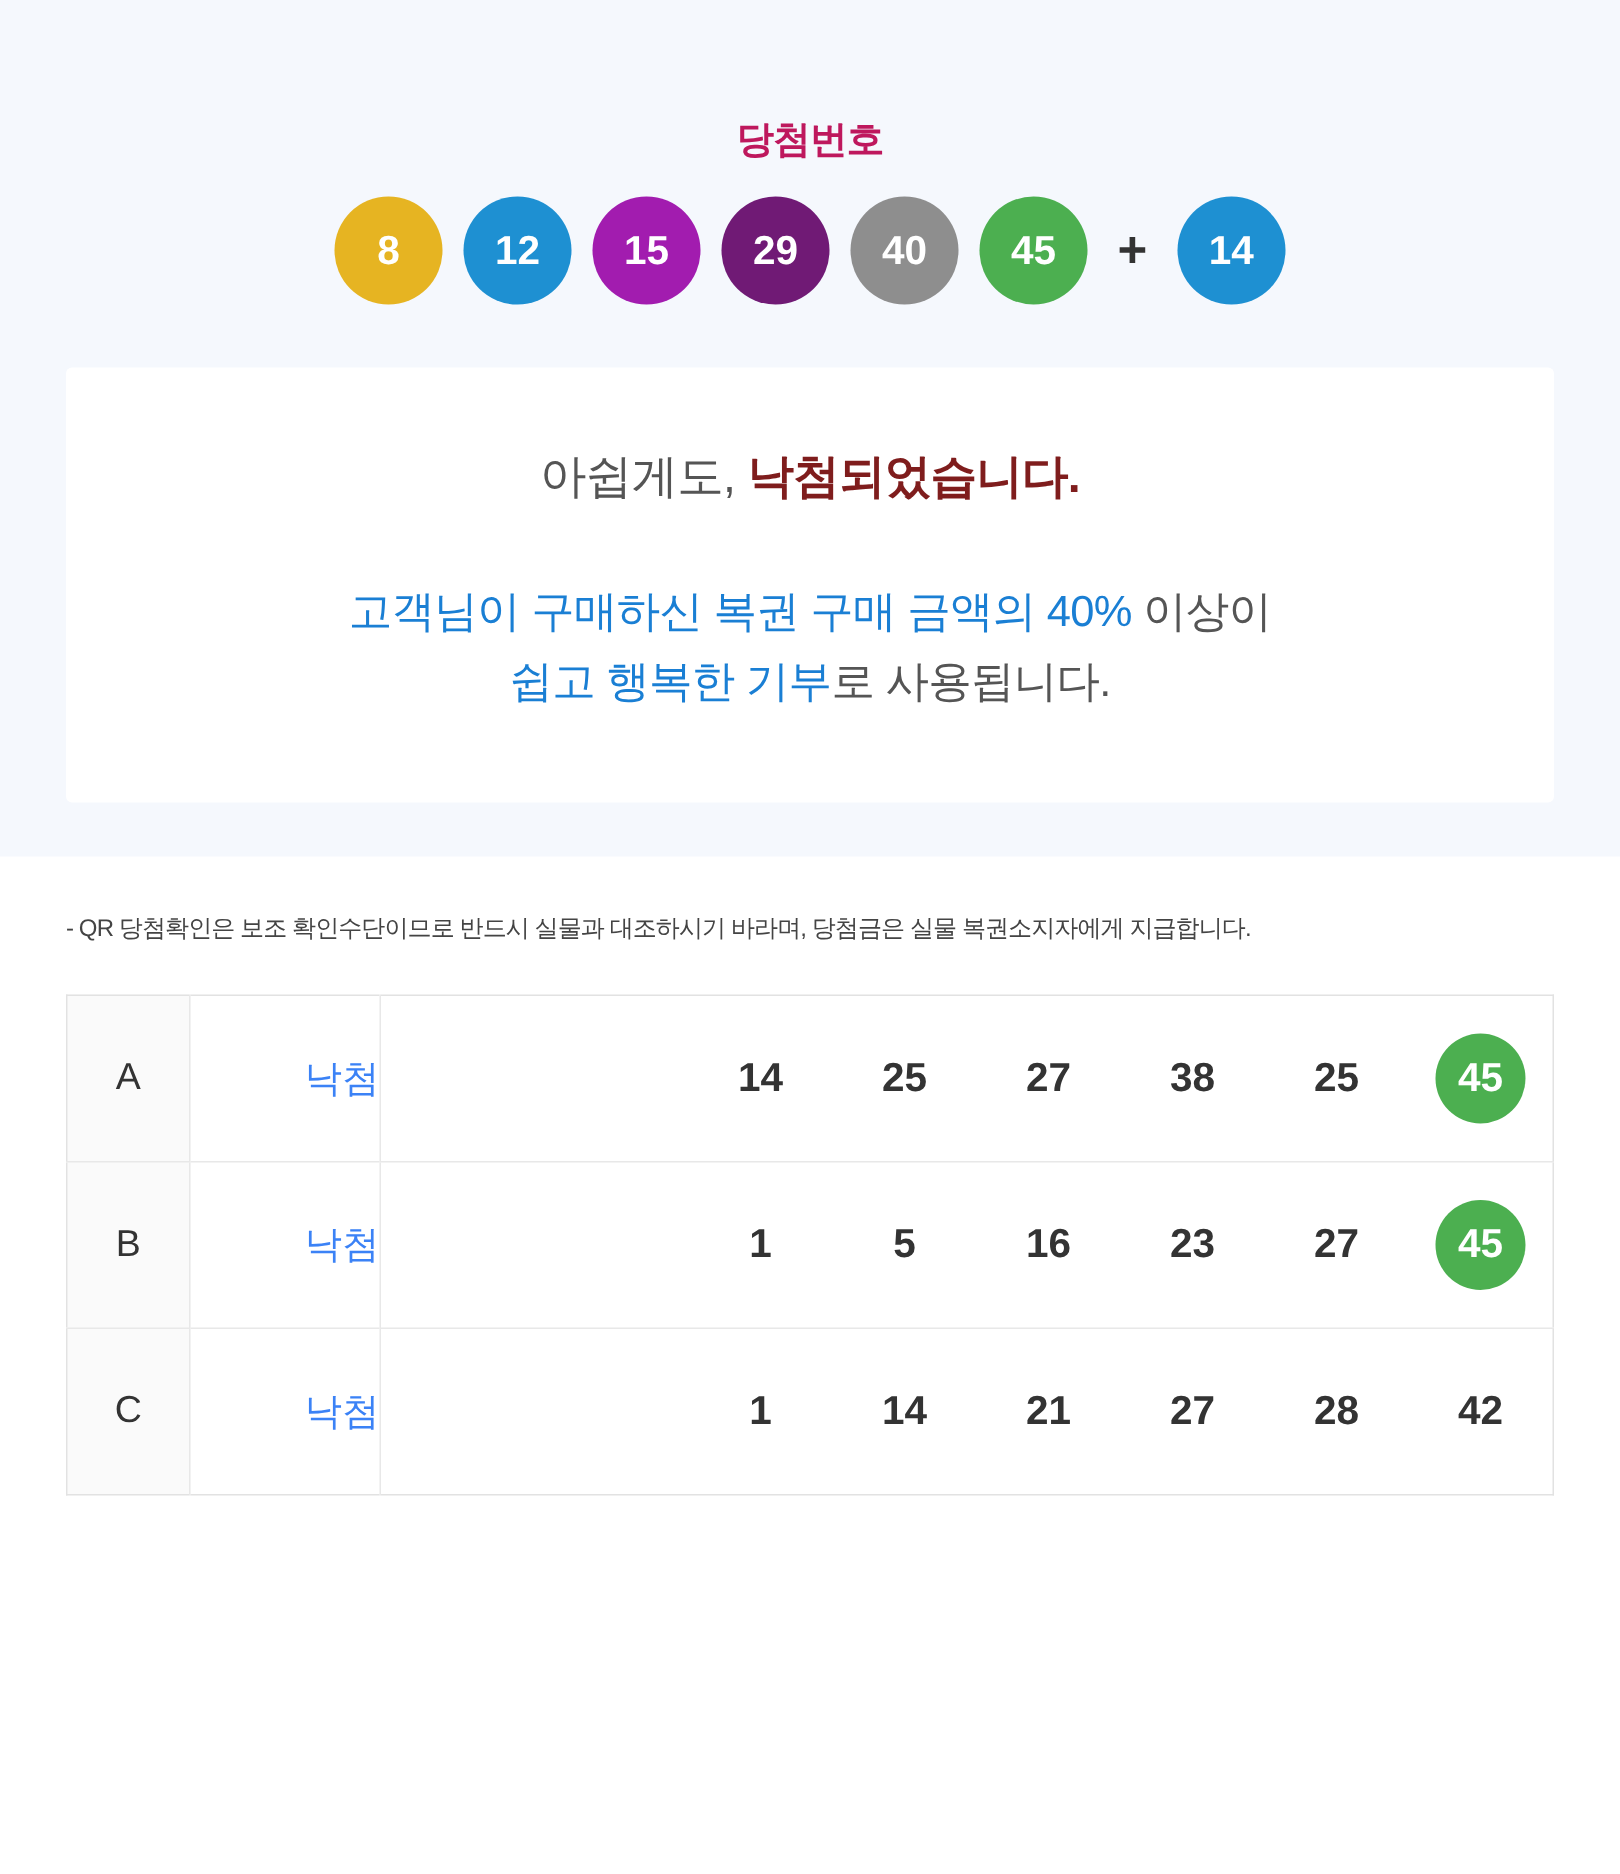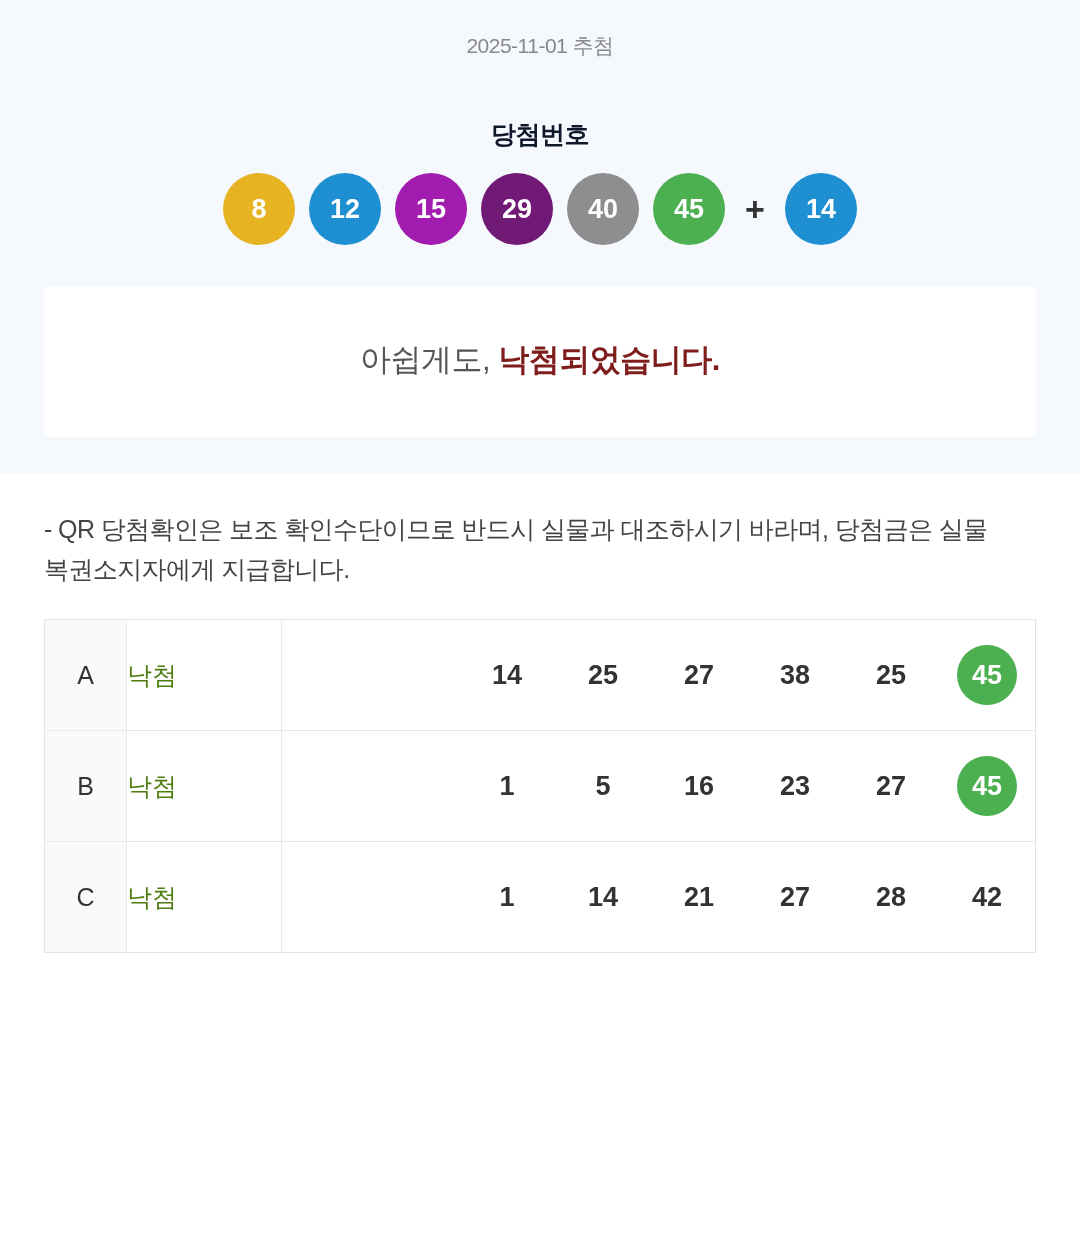--- a/index.html
+++ b/index.html
@@ -32,21 +32,21 @@
     text-align: center;
     font-size: 21px;
     color: #888888;
     margin-top: 14px;
     letter-spacing: -0.5px;
   }
   .win-label {
     text-align: center;
     font-size: 25px;
     font-weight: bold;
-    color: #0f172a;
+    color: #be185d;
     margin-top: 58px;
     letter-spacing: -0.5px;
   }
   .balls-row {
     display: flex;
     justify-content: center;
     align-items: center;
     margin-top: 22px;
     gap: 14px;
   }
@@ -87,21 +87,21 @@
     font-size: 29px;
     color: #555555;
     line-height: 1.62;
     letter-spacing: -0.5px;
   }
   .result-sub .hl { color: #1a7fd4; }
 
   
   .notice {
     padding: 36px 64px 0 44px;
-    font-size: 25px;
+    font-size: 16px;
     color: #444444;
     line-height: 1.6;
     letter-spacing: -0.6px;
   }
 
   
   .ticket-table {
     margin: 30px 44px 0 44px;
     border: 1px solid #e2e2e2;
     border-collapse: collapse;
@@ -117,24 +117,24 @@
   }
   .col-letter {
     width: 82px;
     text-align: center;
     font-size: 25px;
     color: #333333;
     background: #fafafa;
     border-right: 1px solid #e8e8e8;
   }
   .col-status {
-    width: 155px;
-    text-align: left;
+    width: 127px;
+    text-align: right;
     font-size: 25px;
-    color: #4d7c0f;
+    color: #3b82f6;
     border-right: 1px solid #e8e8e8;
   }
   .col-nums { padding: 0 10px 0 0; }
   .nums-row {
     display: flex;
     align-items: center;
     justify-content: flex-end;
     gap: 0;
   }
   .num-cell {
@@ -158,21 +158,20 @@
     font-size: 27px;
     font-weight: bold;
   }
 </style>
 </head>
 <body>
 
 <div class="top-section">
 
 
-  <div class="draw-date">2025-11-01 추첨</div>
 
   <div class="win-label">당첨번호</div>
 
   <div class="balls-row">
     <div class="ball" style="background: rgb(230, 180, 34);">
         <span>8</span>
       </div>
     <div class="ball" style="background: rgb(30, 144, 210);">
         <span>12</span>
       </div>
@@ -190,20 +189,24 @@
       </div>
     <div class="plus-sign">+</div>
     <div class="ball" style="background: rgb(30, 144, 210);">
         <span>14</span>
       </div>
   </div>
 
   <div class="result-card">
     <div class="result-main">
       <span>아쉽게도, </span><b>낙첨되었습니다.</b>
+    </div>
+    <div class="result-sub">
+      <span class="hl">고객님이 구매하신 복권 구매 금액의 40%</span><span> 이상이</span><br>
+      <span class="hl">쉽고 행복한 기부</span><span>로 사용됩니다.</span>
     </div>
   </div>
 </div>
 
 <div class="notice">- QR 당첨확인은 보조 확인수단이므로 반드시 실물과 대조하시기 바라며, 당첨금은 실물 복권소지자에게 지급합니다.</div>
 
 <table class="ticket-table">
   <tbody>
     <tr>
       <td class="col-letter">A</td>

